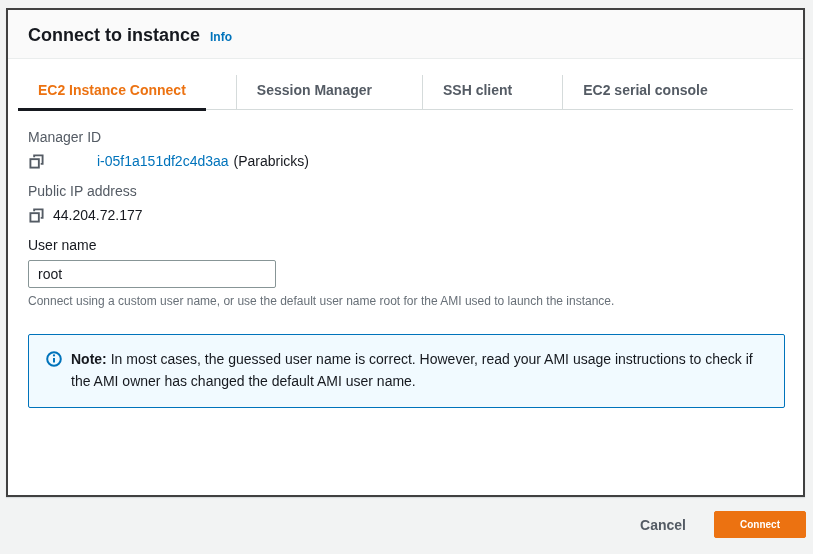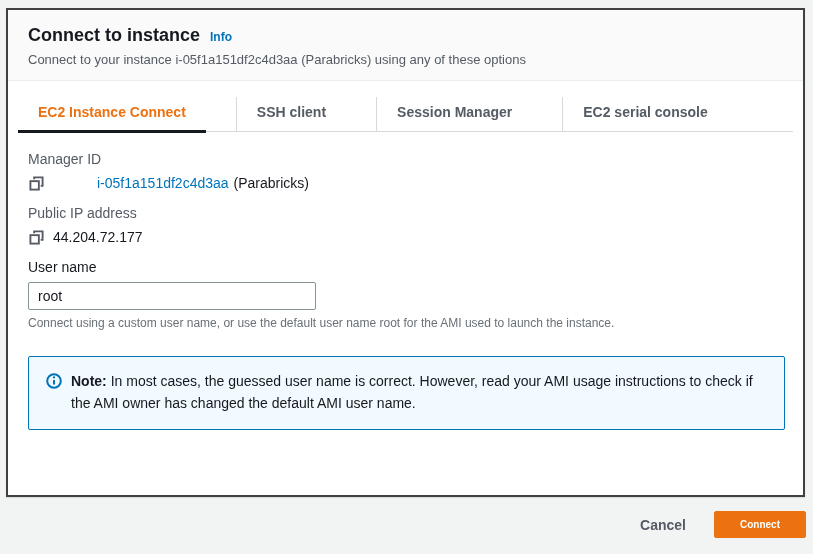--- a/index.html
+++ b/index.html
@@ -73,21 +73,21 @@
     width: 16px; height: 16px; display: inline-flex;
     align-items: center; justify-content: center; cursor: pointer;
     background: none; border: none; padding: 0;
   }
   .value-text { font-size: 14px; color: #16191f; }
   .value-link { font-size: 14px; color: #0073bb; cursor: pointer; text-decoration: none; padding-left: 44px; }
   .value-suffix { color: #16191f; }
 
   .username-section { margin-top: 5px; }
   .text-input {
-    width: 288px; height: 28px;
+    width: 248px; height: 28px;
     border: 1px solid #879596; border-radius: 2px;
     padding: 0 9px; font-size: 14px; color: #16191f;
     font-family: "Liberation Sans", sans-serif;
     background: #fff; outline: none;
   }
   .help-text {
     margin-top: 5px; font-size: 12px; color: #687078; line-height: 16px;
   }
 
   
@@ -126,28 +126,27 @@
 </head>
 <body>
 
 <div class="card">
 
   <div class="card-header">
     <div class="title-row">
       <span class="page-title">Connect to instance</span>
       <a class="info-link">Info</a>
     </div>
-    <div class="subtitle">Connect to your instance i-05f1a151df2c4d3aa (Parabricks) using any of these options</div>
   </div>
 
   <div class="tabs-wrap">
     <div class="tabs">
       <div class="tab active">EC2 Instance Connect</div>
+      <div class="tab">Session Manager</div>
       <div class="tab">SSH client</div>
-      <div class="tab">Session Manager</div>
       <div class="tab">EC2 serial console</div>
     </div>
   </div>
 
   <div class="content">
 
     <div class="field-label-muted">Manager ID</div>
     <div class="value-row">
       <button class="copy-btn" title="">
         <svg width="15" height="15" viewBox="0 0 16 16" aria-hidden="true">

